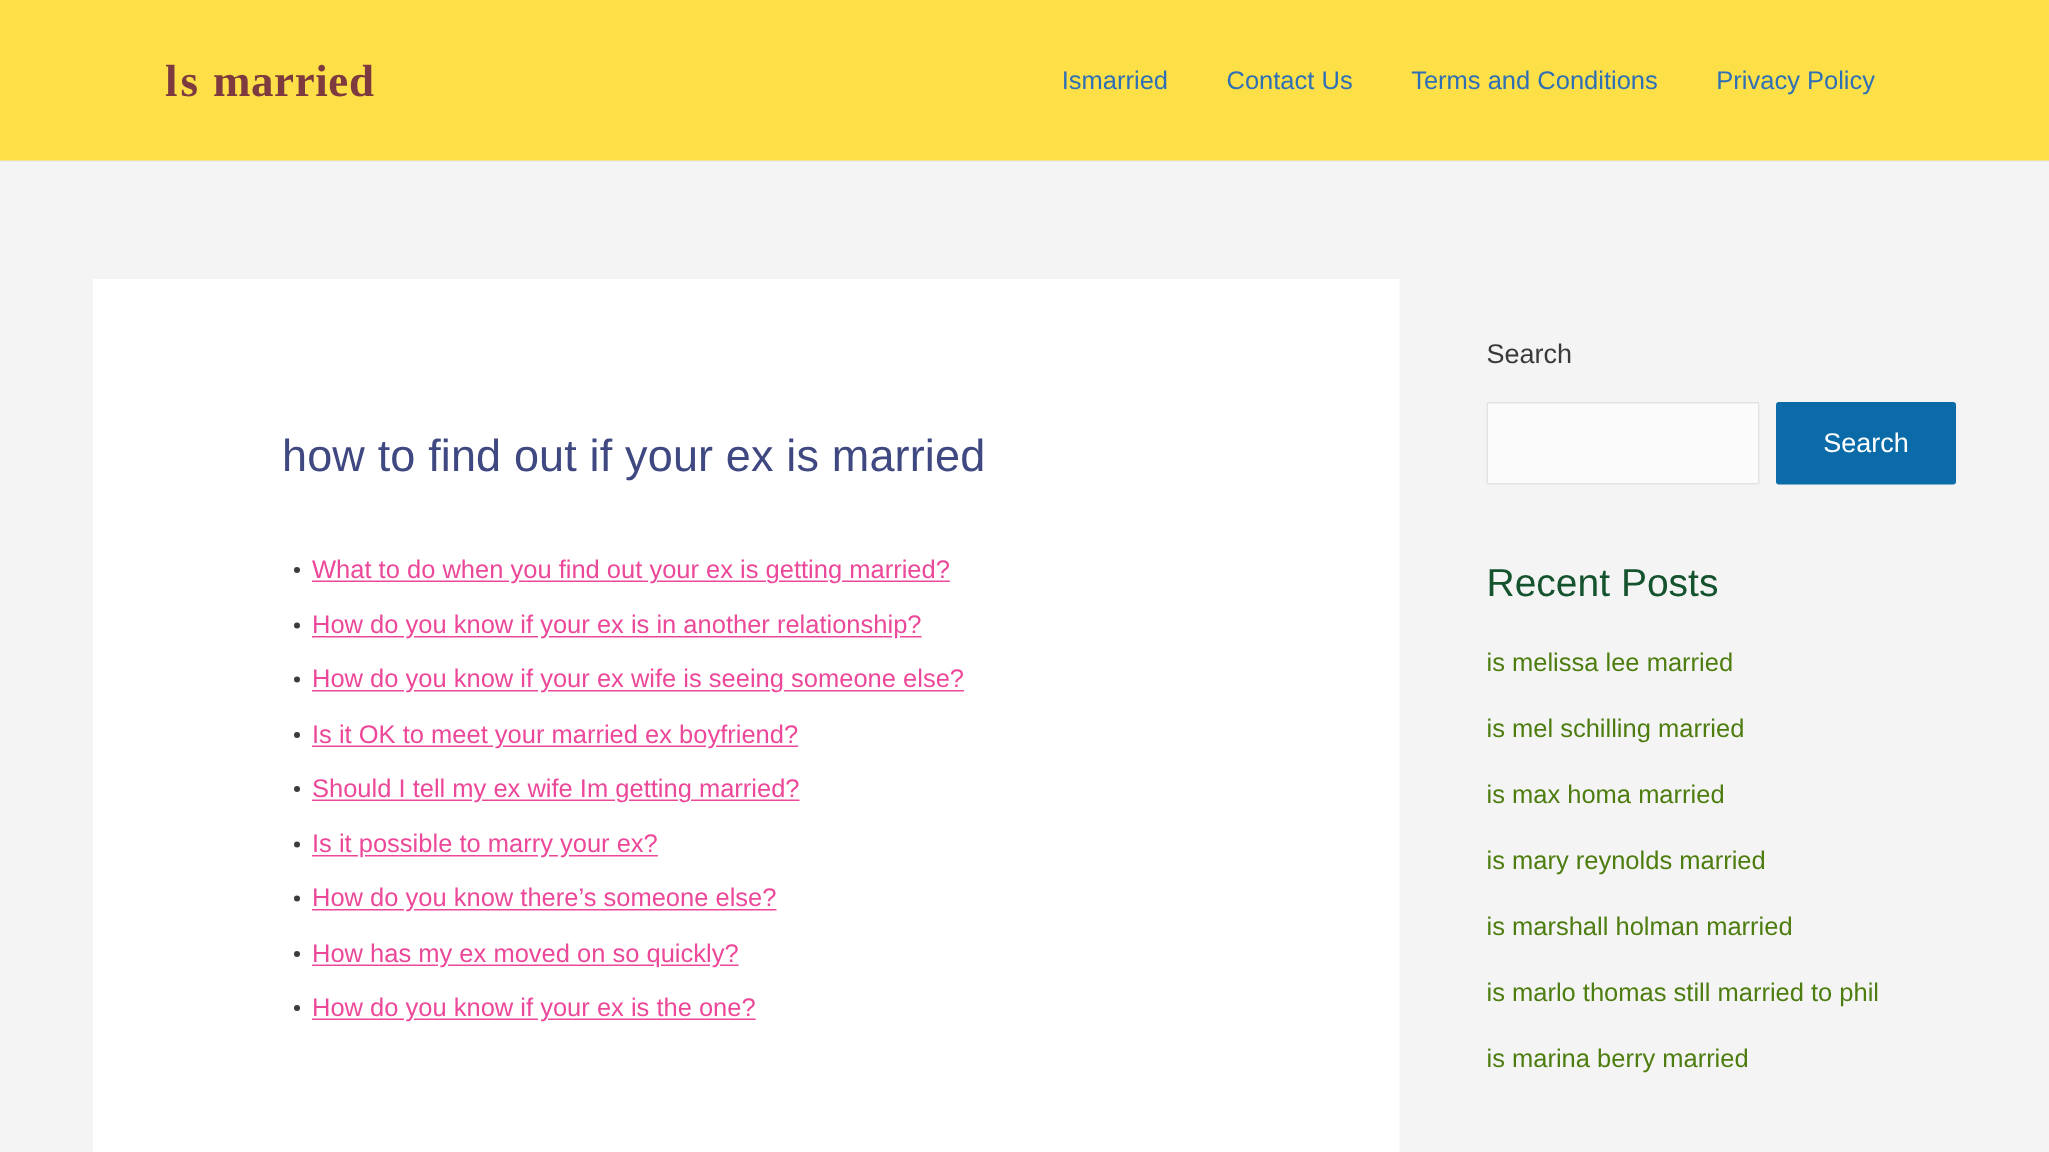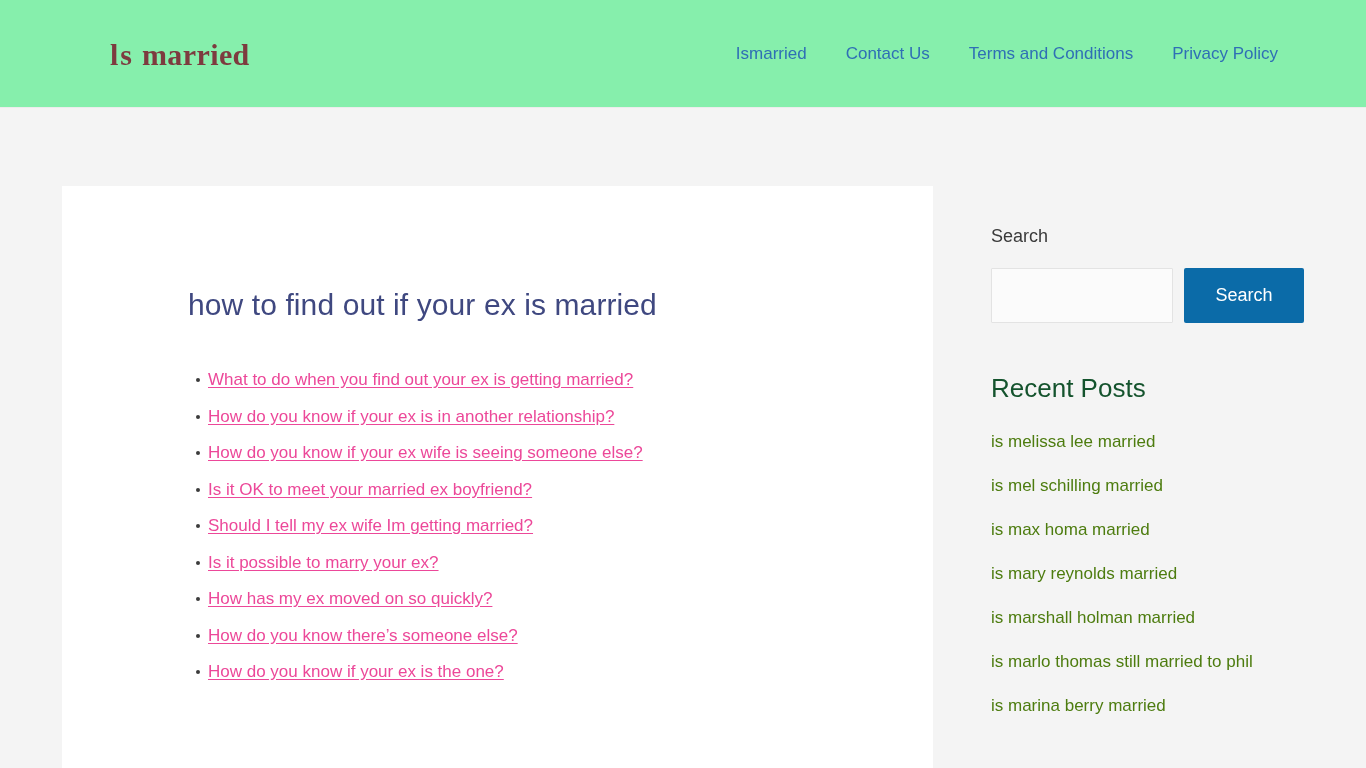--- a/index.html
+++ b/index.html
@@ -12,42 +12,42 @@
     background: #f4f4f4;
     font-family: "Liberation Sans", sans-serif;
     -webkit-font-smoothing: antialiased;
   }
 
   
   .site-header {
     position: relative;
     width: 1366px;
     height: 108px;
-    background: #86efac;
+    background: #fde047;
     border-bottom: 1px solid #ececec;
     display: flex;
     align-items: center;
   }
   .brand {
     position: absolute;
     left: 110px;
     top: 36px;
     font-family: "Liberation Serif", serif;
     font-size: 30px;
     line-height: 38px;
     font-weight: 700;
     color: #7d3b3f;
     letter-spacing: 0.4px;
     white-space: nowrap;
   }
   .brand .brand-l { letter-spacing: 2px; }
 
   .main-nav {
     position: absolute;
-    right: 88px;
+    right: 116px;
     top: 42px;
     display: flex;
     align-items: center;
     gap: 39px;
   }
   .main-nav a {
     font-size: 17px;
     line-height: 24px;
     color: #2f6fb5;
     text-decoration: none;
@@ -201,22 +201,22 @@
   <article class="article-card">
     <div class="article-inner">
       <h1 class="entry-title">how to find out if your ex is married</h1>
       <ul class="toc">
         <li><a href="#">What to do when you find out your ex is getting married?</a></li>
         <li><a href="#">How do you know if your ex is in another relationship?</a></li>
         <li><a href="#">How do you know if your ex wife is seeing someone else?</a></li>
         <li><a href="#">Is it OK to meet your married ex boyfriend?</a></li>
         <li><a href="#">Should I tell my ex wife Im getting married?</a></li>
         <li><a href="#">Is it possible to marry your ex?</a></li>
+        <li><a href="#">How do you know there’s someone else?</a></li>
         <li><a href="#">How has my ex moved on so quickly?</a></li>
-        <li><a href="#">How do you know there’s someone else?</a></li>
         <li><a href="#">How do you know if your ex is the one?</a></li>
 
       </ul>
     </div>
   </article>
 
   <aside class="sidebar">
     <div class="search-widget">
       <div class="search-label">Search</div>
       <div class="search-row">

